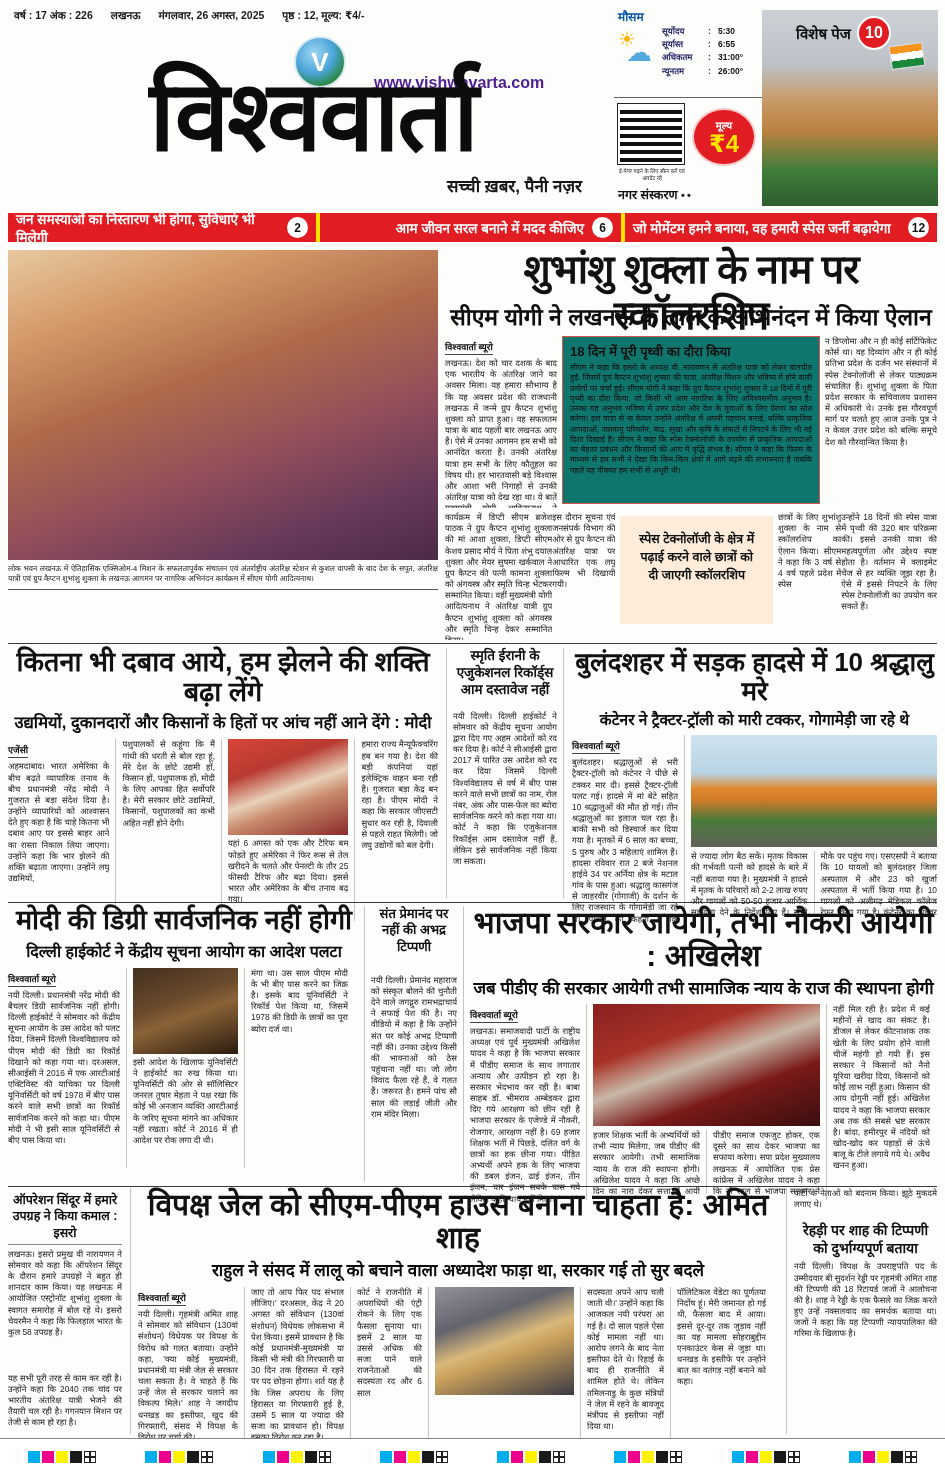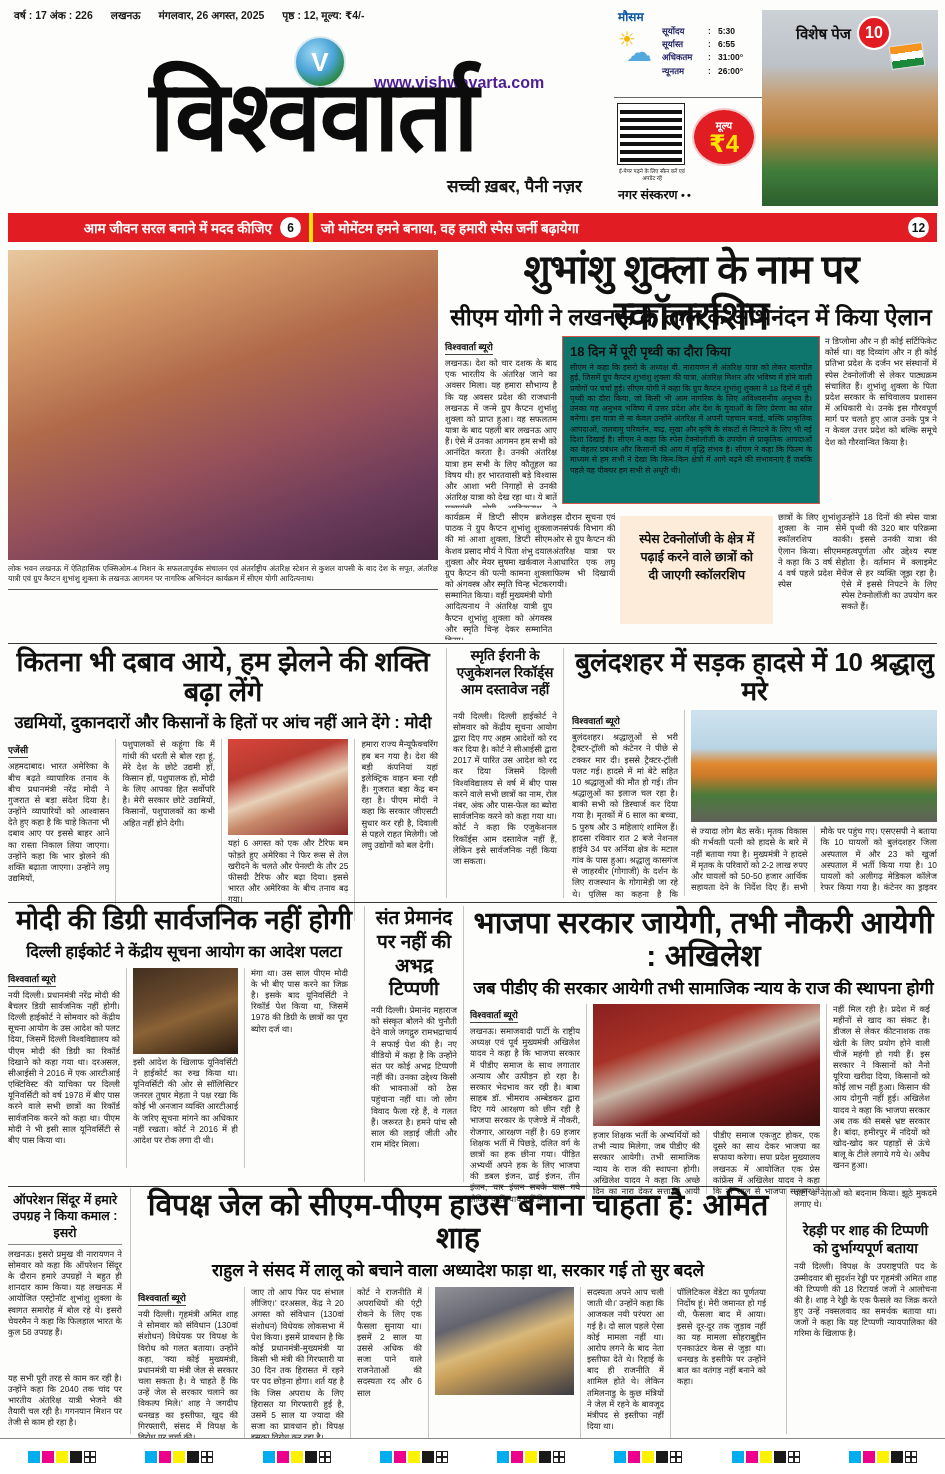--- a/index.html
+++ b/index.html
@@ -107,21 +107,21 @@
 
   
   .b3-left { position:absolute; left:8px; top:906px; width:352px; height:276px; }
   .b3-left .hl { font-size:27px; font-weight:bold; text-align:center; line-height:1.1; }
   .b3-left .sh { font-size:16px; margin-top:4px; }
   .b3-left .cols { margin-top:6px; height:200px; }
   .b3c1{width:112px;} .b3c2{width:112px;} .b3c3{width:104px;}
   .gavel-photo { height:86px; margin-bottom:3px; background:linear-gradient(160deg,#42301f 0%,#6a4a2d 38%,#8a6236 55%,#2a1c10 100%); }
 
   .b3-mid { position:absolute; left:364px; top:906px; width:100px; height:276px; border-left:1px solid #c4c4c4; border-right:1px solid #c4c4c4; padding:0 6px; }
-  .b3-mid .hl { font-size:19px; font-weight:bold; text-align:center; line-height:1.25; margin-bottom:4px; }
+  .b3-mid .hl { font-size:13px; font-weight:bold; text-align:center; line-height:1.25; margin-bottom:20px; }
 
   .b3-right { position:absolute; left:470px; top:906px; width:467px; height:276px; }
   .b3-right .hl { font-size:30px; font-weight:bold; text-align:center; line-height:1.1; }
   .b3-right .sh { font-size:17px; margin-top:4px; }
   .b3-right .cols { margin-top:5px; height:196px; }
   .b3rc1 { width:110px; }
   .b3r-block { width:234px; }
   .akhi-photo { height:122px; background:linear-gradient(160deg,#8a2020 0%,#a83226 30%,#c8b8a8 48%,#7a1a1a 68%,#3a0e0e 100%); margin-bottom:4px; }
   .b3r-sub { display:flex; height:64px; }
   .b3r-sub > * + * { border-left:1px solid #c4c4c4; padding-left:6px; margin-left:6px; }
@@ -218,20 +218,24 @@
   <div class="price-badge">
     <span class="pl">मूल्य</span>
     <span class="pv">₹4</span>
   </div>
   <div class="city-edition">
     <span>नगर संस्करण</span>
     <span class="city-dots">••</span>
   </div>
 
   <div class="ribbon">
+    <div class="ribbon-seg seg1">
+      <span>जन समस्याओं का निस्तारण भी होगा, सुविधाएं भी मिलेगी</span>
+      <span class="rp">2</span>
+    </div>
     <div class="ribbon-seg seg2">
       <span>आम जीवन सरल बनाने में मदद कीजिए</span>
       <span class="rp">6</span>
     </div>
     <div class="ribbon-seg seg3">
       <span>जो मोमेंटम हमने बनाया, वह हमारी स्पेस जर्नी बढ़ायेगा</span>
       <span class="rp">12</span>
     </div>
   </div>
 
@@ -283,20 +287,21 @@
     </div>
   </div>
 
   <div class="b2-mid">
     <div class="hl">स्मृति ईरानी के एजुकेशनल रिकॉर्ड्स आम दस्तावेज नहीं</div>
     <div class="body" style="height:192px;">नयी दिल्ली। दिल्ली हाईकोर्ट ने सोमवार को केंद्रीय सूचना आयोग द्वारा दिए गए अहम आदेशों को रद कर दिया है। कोर्ट ने सीआईसी द्वारा 2017 में पारित उस आदेश को रद कर दिया जिसमें दिल्ली विश्वविद्यालय से वर्ष में बीए पास करने वाले सभी छात्रों का नाम, रोल नंबर, अंक और पास-फेल का ब्योरा सार्वजनिक करने को कहा गया था। कोर्ट ने कहा कि एजुकेशनल रिकॉर्ड्स आम दस्तावेज नहीं हैं, लेकिन इसे सार्वजनिक नहीं किया जा सकता।</div>
   </div>
 
   <div class="b2-right">
     <div class="hl">बुलंदशहर में सड़क हादसे में 10 श्रद्धालु मरे</div>
+    <div class="sh subhead">कंटेनर ने ट्रैक्टर-ट्रॉली को मारी टक्कर, गोगामेड़ी जा रहे थे</div>
     <div class="cols">
       <div class="b2rc1">
         <div class="byline">विश्ववार्ता ब्यूरो</div>
         <div class="body" style="height:166px;">बुलंदशहर। श्रद्धालुओं से भरी ट्रैक्टर-ट्रॉली को कंटेनर ने पीछे से टक्कर मार दी। इससे ट्रैक्टर-ट्रॉली पलट गई। हादसे में मां बेटे सहित 10 श्रद्धालुओं की मौत हो गई। तीन श्रद्धालुओं का इलाज चल रहा है। बाकी सभी को डिस्चार्ज कर दिया गया है। मृतकों में 6 साल का बच्चा, 5 पुरुष और 3 महिलाएं शामिल हैं। हादसा रविवार रात 2 बजे नेशनल हाईवे 34 पर अर्निया क्षेत्र के मटाल गांव के पास हुआ। श्रद्धालु कासगंज से जाहरवीर (गोगाजी) के दर्शन के लिए राजस्थान के गोगामेड़ी जा रहे थे। पुलिस का कहना है कि श्रद्धालुओं ने ट्रॉली को डबल डेकर बना दिया था। ट्रॉली के बीच में लकड़ी लगाकर उसे दो हिस्सों में बांट दिया गया था, ताकि ज्यादा</div>
       </div>
       <div class="b2r-block">
         <div class="truck-photo photo"></div>
         <div class="b2r-sub">
           <div class="s1 body">से ज्यादा लोग बैठ सकें। मृतक विकास की गर्भवती पत्नी को हादसे के बारे में नहीं बताया गया है। मुख्यमंत्री ने हादसे में मृतक के परिवारों को 2-2 लाख रुपए और घायलों को 50-50 हजार आर्थिक सहायता देने के निर्देश दिए हैं। सभी शवों को पीएम के बाद गांव भेज दिया गया।</div>
           <div class="s2 body">मौके पर पहुंच गए। एसएसपी ने बताया कि 10 घायलों को बुलंदशहर जिला अस्पताल में और 23 को खुर्जा अस्पताल में भर्ती किया गया है। 10 घायलों को अलीगढ़ मेडिकल कॉलेज रेफर किया गया है। कंटेनर का ड्राइवर फरार हो गया। डीएम-एसएसपी से घटना की जानकारी ली।</div>

